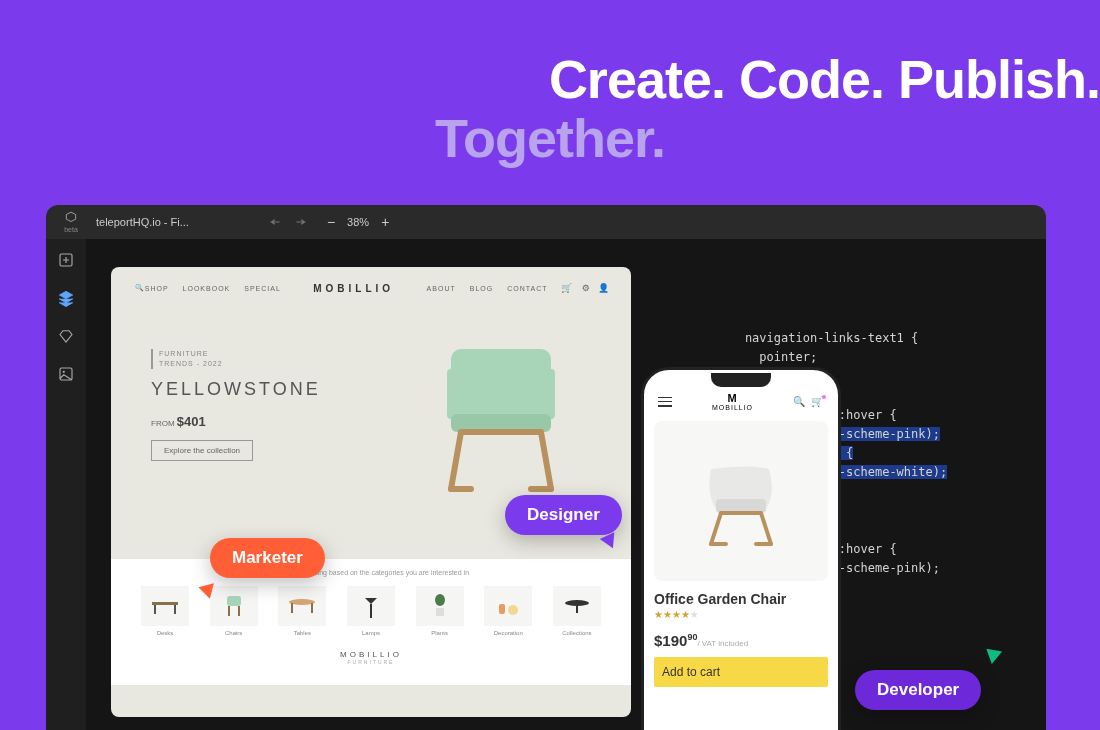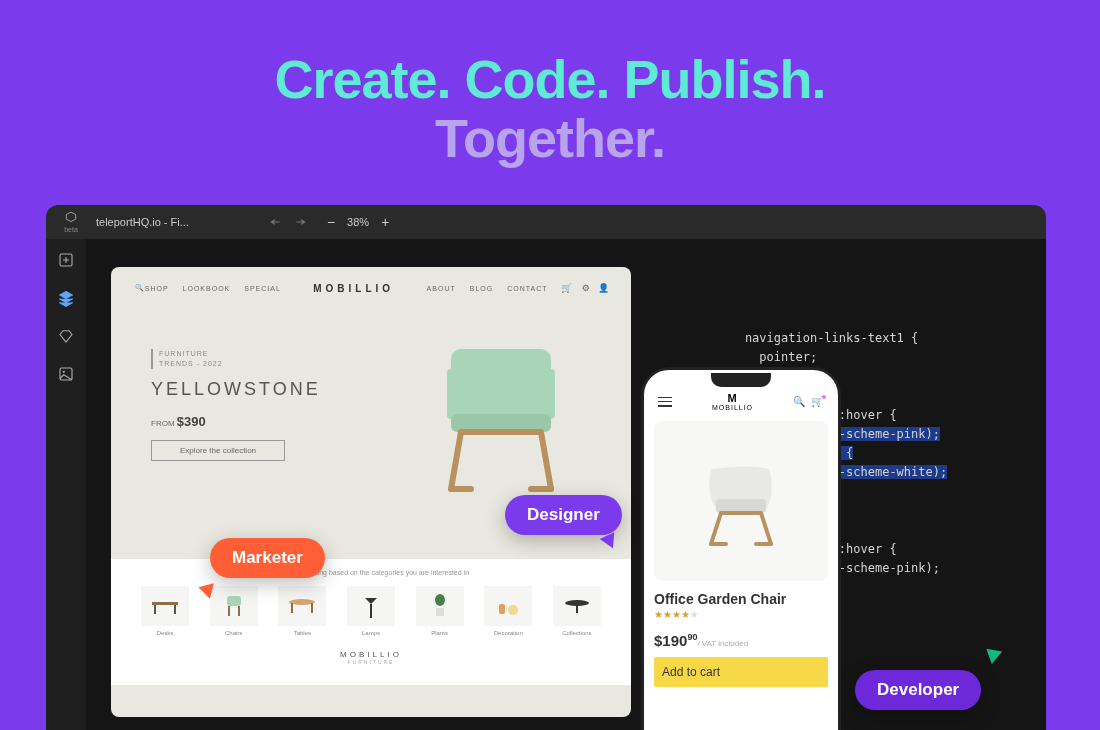--- a/index.html
+++ b/index.html
@@ -12,21 +12,21 @@
   position: relative;
 }
 .hero-title {
   text-align: center;
   padding-top: 50px;
   font-size: 54px;
   font-weight: 800;
   line-height: 1.1;
   letter-spacing: -1px;
 }
-.hero-title .line1 { color: #5eead4; }
+.hero-title .line1 { color: #ffffff; text-align: right; }
 .hero-title .line2 { color: #b8a3ed; }
 .app-window {
   position: absolute;
   top: 205px;
   left: 46px;
   width: 1000px;
   height: 525px;
   background: #8b5cf6;
   border-radius: 12px 12px 0 0;
   overflow: hidden;
@@ -72,21 +72,21 @@
 .dp-nav1 { display:flex; gap:14px; }
 .dp-logo { flex:1; text-align:center; font-size:10px; letter-spacing:4px; font-weight:600; color:#333; }
 .dp-nav2 { display:flex; gap:14px; }
 .dp-icons { display:flex; gap:8px; margin-left:14px; }
 .dp-icons span { font-size:9px; }
 .dp-hero { position:relative; height:250px; padding:40px 30px 0 40px; }
 .dp-tagline { font-size:7px; letter-spacing:1px; color:#888; border-left:2px solid #999; padding-left:6px; margin-bottom:10px; line-height:1.4; }
 .dp-heroname { font-size:18px; letter-spacing:3px; color:#555; margin-bottom:14px; }
 .dp-price { font-size:8px; color:#666; margin-bottom:10px; }
 .dp-price strong { font-size:13px; color:#444; }
-.dp-explore { display:inline-block; border:1px solid #999; padding:5px 28px; font-size:8px; color:#666; }
+.dp-explore { display:inline-block; border:1px solid #999; padding:5px 12px; font-size:8px; color:#666; }
 .dp-chair {
   position:absolute; right:20px; top:10px; width:200px; height:190px;
 }
 .dp-chair svg { width:100%; height:100%; }
 .dp-lower { background:#fff; padding:10px 30px 20px; }
 .dp-lowtext { font-size:7px; text-align:center; color:#999; margin-bottom:10px; }
 .dp-cats { display:flex; justify-content:space-between; }
 .dp-cat { width:48px; text-align:center; }
 .dp-cat-box { width:48px; height:40px; background:#f5f5f3; display:flex; align-items:center; justify-content:center; margin-bottom:4px; }
 .dp-cat-label { font-size:6px; color:#888; }
@@ -217,21 +217,21 @@
           <span>🛒</span>
           <span>⚙</span>
           <span>👤</span>
         </div>
       </div>
       <div class="dp-hero">
         <div class="dp-tagline">
           <span>FURNITURE</span><br><span>TRENDS - 2022</span>
         </div>
         <div class="dp-heroname">YELLOWSTONE</div>
-        <div class="dp-price"><span>FROM</span> <strong>$390</strong></div>
+        <div class="dp-price"><span>FROM</span> <strong>$401</strong></div>
         <div class="dp-explore">Explore the collection</div>
         <div class="dp-chair">
           <svg viewBox="0 0 200 190">
               <rect x="40" y="30" width="100" height="70" rx="10" fill="#a8d5b8"></rect>
               <rect x="36" y="50" width="12" height="50" rx="4" fill="#a8d5b8"></rect>
               <rect x="132" y="50" width="12" height="50" rx="4" fill="#a8d5b8"></rect>
               <rect x="40" y="95" width="100" height="18" rx="6" fill="#98c8a8"></rect>
               <path d="M50 113 L40 170 M130 113 L140 170 M50 113 L130 113" stroke="#b8915f" stroke-width="6" stroke-linecap="round"></path>
               <path d="M40 170 L60 170 M140 170 L120 170" stroke="#b8915f" stroke-width="6" stroke-linecap="round"></path>
             </svg>

